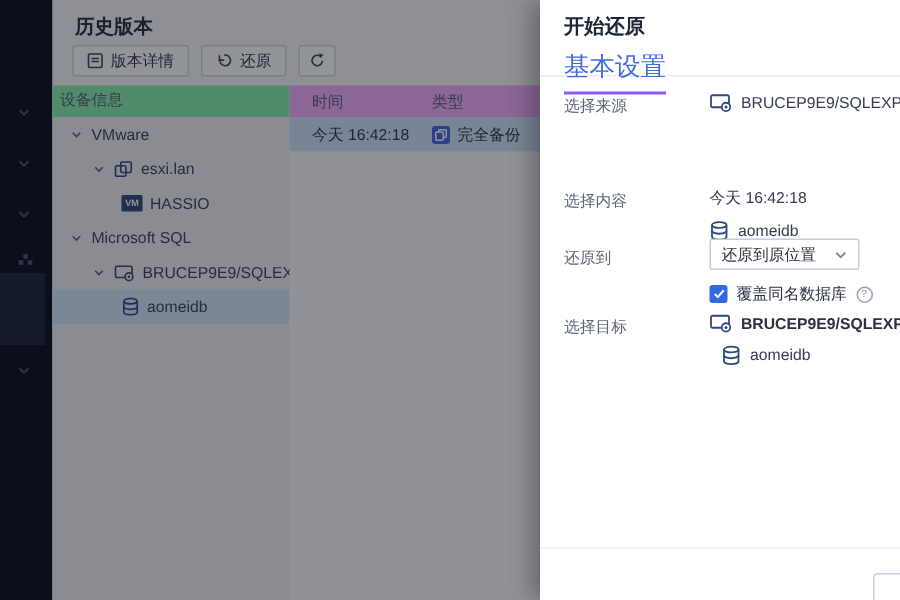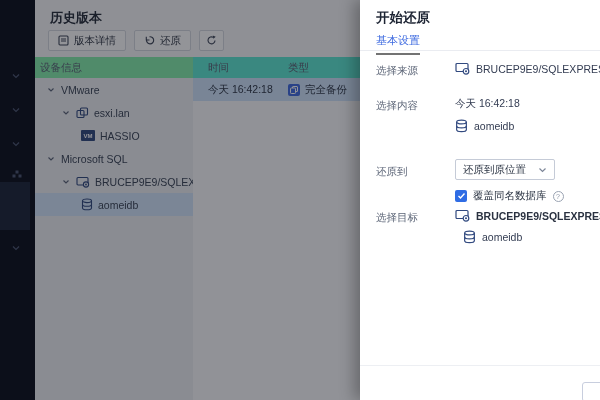--- a/index.html
+++ b/index.html
@@ -33,42 +33,42 @@
   .tree-item .chev { display:flex; margin-right:6px; color:#5b6478; }
   .tree-item .ticon { display:flex; margin-right:5px; color:#31497f; }
   .tree-item.lv0 { padding-left:12px; }
   .tree-item.lv1 { padding-left:27px; }
   .tree-item.lv2 { padding-left:46px; }
   .vm-badge { width:14px; height:11px; background:#31497f; border-radius:1px; color:#fff;
               font-size:6px; font-weight:bold; display:flex; align-items:center;
               justify-content:center; margin-right:5px; }
 
   .table-col { position:absolute; left:158px; top:0; right:0; bottom:0; background:#fcfcfd; }
-  .thead { height:21px; background:#5eead4; display:flex; align-items:center;
+  .thead { height:21px; background:#f0abfc; display:flex; align-items:center;
            font-size:10.5px; color:#5a6476; }
   .thead .c1 { padding-left:15px; width:95px; }
   .trow { height:23px; display:flex; align-items:center; font-size:10.5px; color:#2f3848; cursor:pointer; }
   .trow.selected { background:#cfe3fb; }
   .trow .c1 { padding-left:15px; width:95px; }
   .trow .c2 { display:flex; align-items:center; gap:5px; }
   .type-icon { width:12px; height:12px; background:#3f6be0; border-radius:2px;
                display:flex; align-items:center; justify-content:center; }
 
   .dim-overlay { position:absolute; left:0; top:0; width:360px; height:400px;
                  background:rgba(16,18,26,0.45); pointer-events:none; }
 
   
   .drawer { position:absolute; left:360px; top:0; width:240px; height:400px; background:#fff;
             box-shadow:-6px 0 14px rgba(0,0,0,0.28); }
   .drawer-title { position:absolute; left:16px; top:9px; font-size:13.5px; font-weight:bold; color:#1d2433; }
   .tab-row-divider { position:absolute; left:0; right:0; top:50px; height:1px; background:#eaecf1; }
-  .tab { position:absolute; left:16px; top:33px; padding-bottom:5px; font-size:11px;
-         color:#3f6be0; border-bottom:2px solid #737373; cursor:pointer; }
-
-  .frow { position:absolute; left:0; right:0; }
+  .tab { position:absolute; left:16px; top:33px; padding-bottom:5px; font-size:17px;
+         color:#3f6be0; border-bottom:2px solid #8b5cf6; cursor:pointer; }
+
+  .frow { position:absolute; left:0; right:0;padding-left:18px; }
   .flabel { position:absolute; left:16px; top:2px; font-size:10.5px; color:#5c6577; }
   .fvalue { margin-left:95px; font-size:10.5px; color:#333c52; }
   .vline { display:flex; align-items:center; gap:6px; }
   .vline + .vline { margin-top:8px; }
   .semibold { font-weight:bold; color:#2a3140; }
   .svg-icon { display:flex; color:#31497f; flex:none; }
 
   .select-box { width:100px; height:21px; border:1px solid #c5cbd7; border-radius:2px;
                 display:flex; align-items:center; justify-content:space-between;
                 padding:0 7px; font-size:10.5px; color:#2a3342; cursor:pointer; background:#fff; }
@@ -256,21 +256,21 @@
                 <rect x="1" y="1.5" width="12" height="8" rx="1" fill="none" stroke="currentColor" stroke-width="1.2"></rect>
                 <circle cx="11" cy="9.3" r="2.8" fill="#fff" stroke="currentColor" stroke-width="1.2"></circle>
                 <circle cx="11" cy="9.3" r="1" fill="currentColor"></circle>
               </svg>
             </span>
           <span>BRUCEP9E9/SQLEXPRESS</span>
         </div>
       </div>
     </div>
 
-    <div class="frow" style="top:97px">
+    <div class="frow" style="top:125px">
       <span class="flabel">选择内容</span>
       <div class="fvalue">
         <div class="vline">今天 16:42:18</div>
         <div class="vline">
           <span class="svg-icon">
             <svg width="13" height="14" viewBox="0 0 12 13">
                 <ellipse cx="6" cy="2.8" rx="4.5" ry="1.8" fill="none" stroke="currentColor" stroke-width="1.1"></ellipse>
                 <path d="M1.5 2.8 V10 C1.5 11 3.5 11.8 6 11.8 C8.5 11.8 10.5 11 10.5 10 V2.8" fill="none" stroke="currentColor" stroke-width="1.1"></path>
                 <path d="M1.5 6.4 C1.5 7.4 3.5 8.2 6 8.2 C8.5 8.2 10.5 7.4 10.5 6.4" fill="none" stroke="currentColor" stroke-width="1.1"></path>
               </svg>

